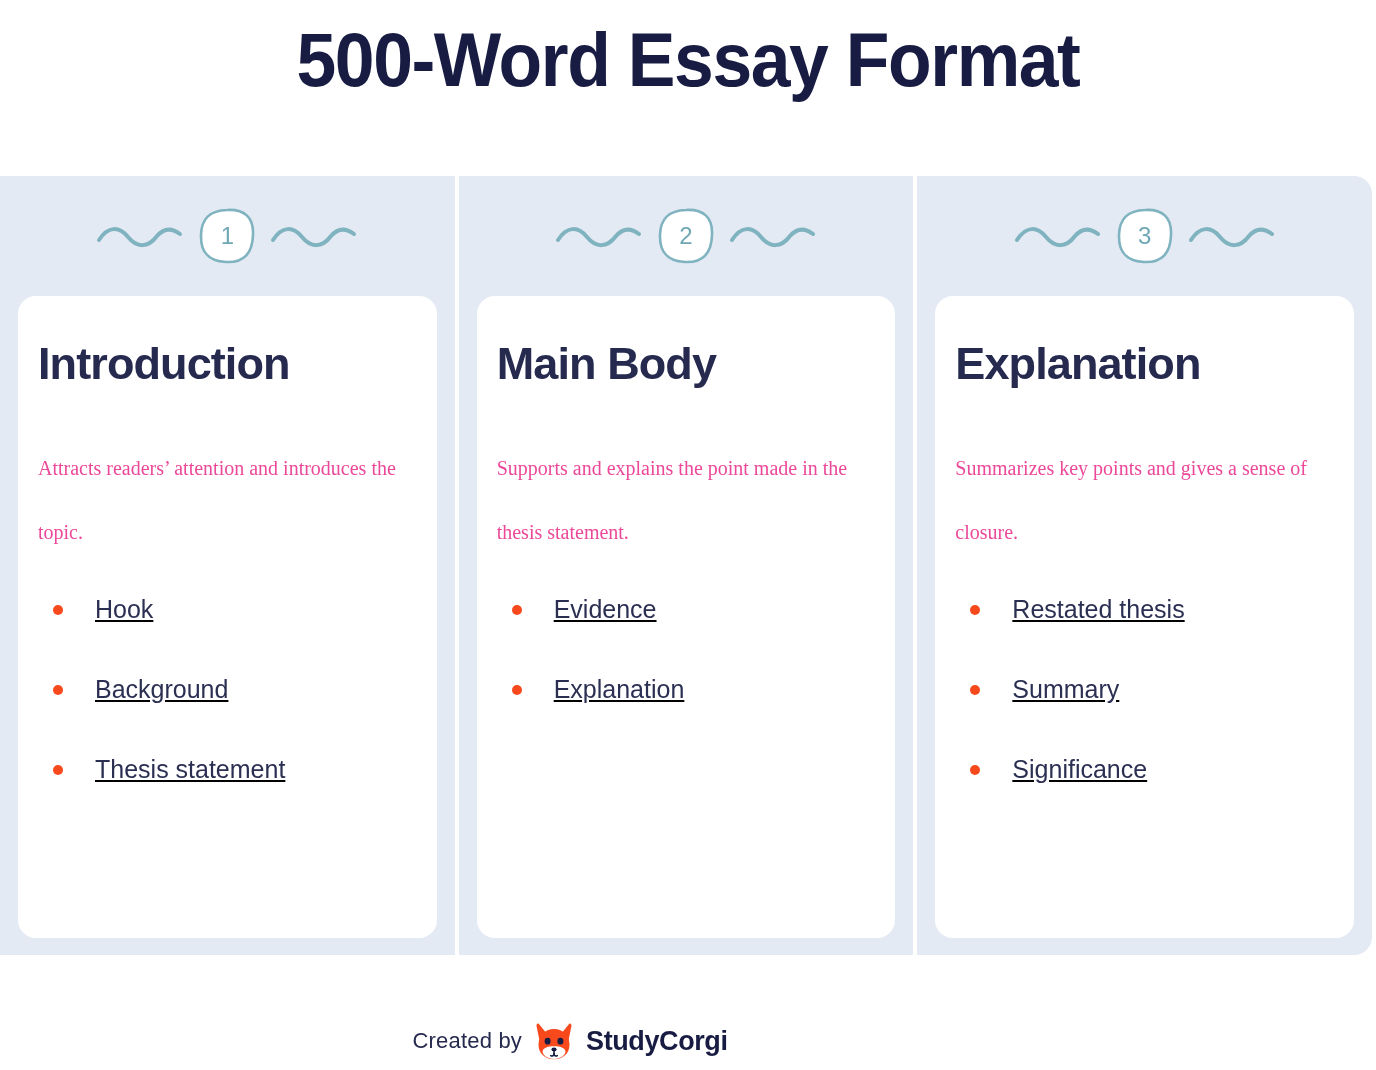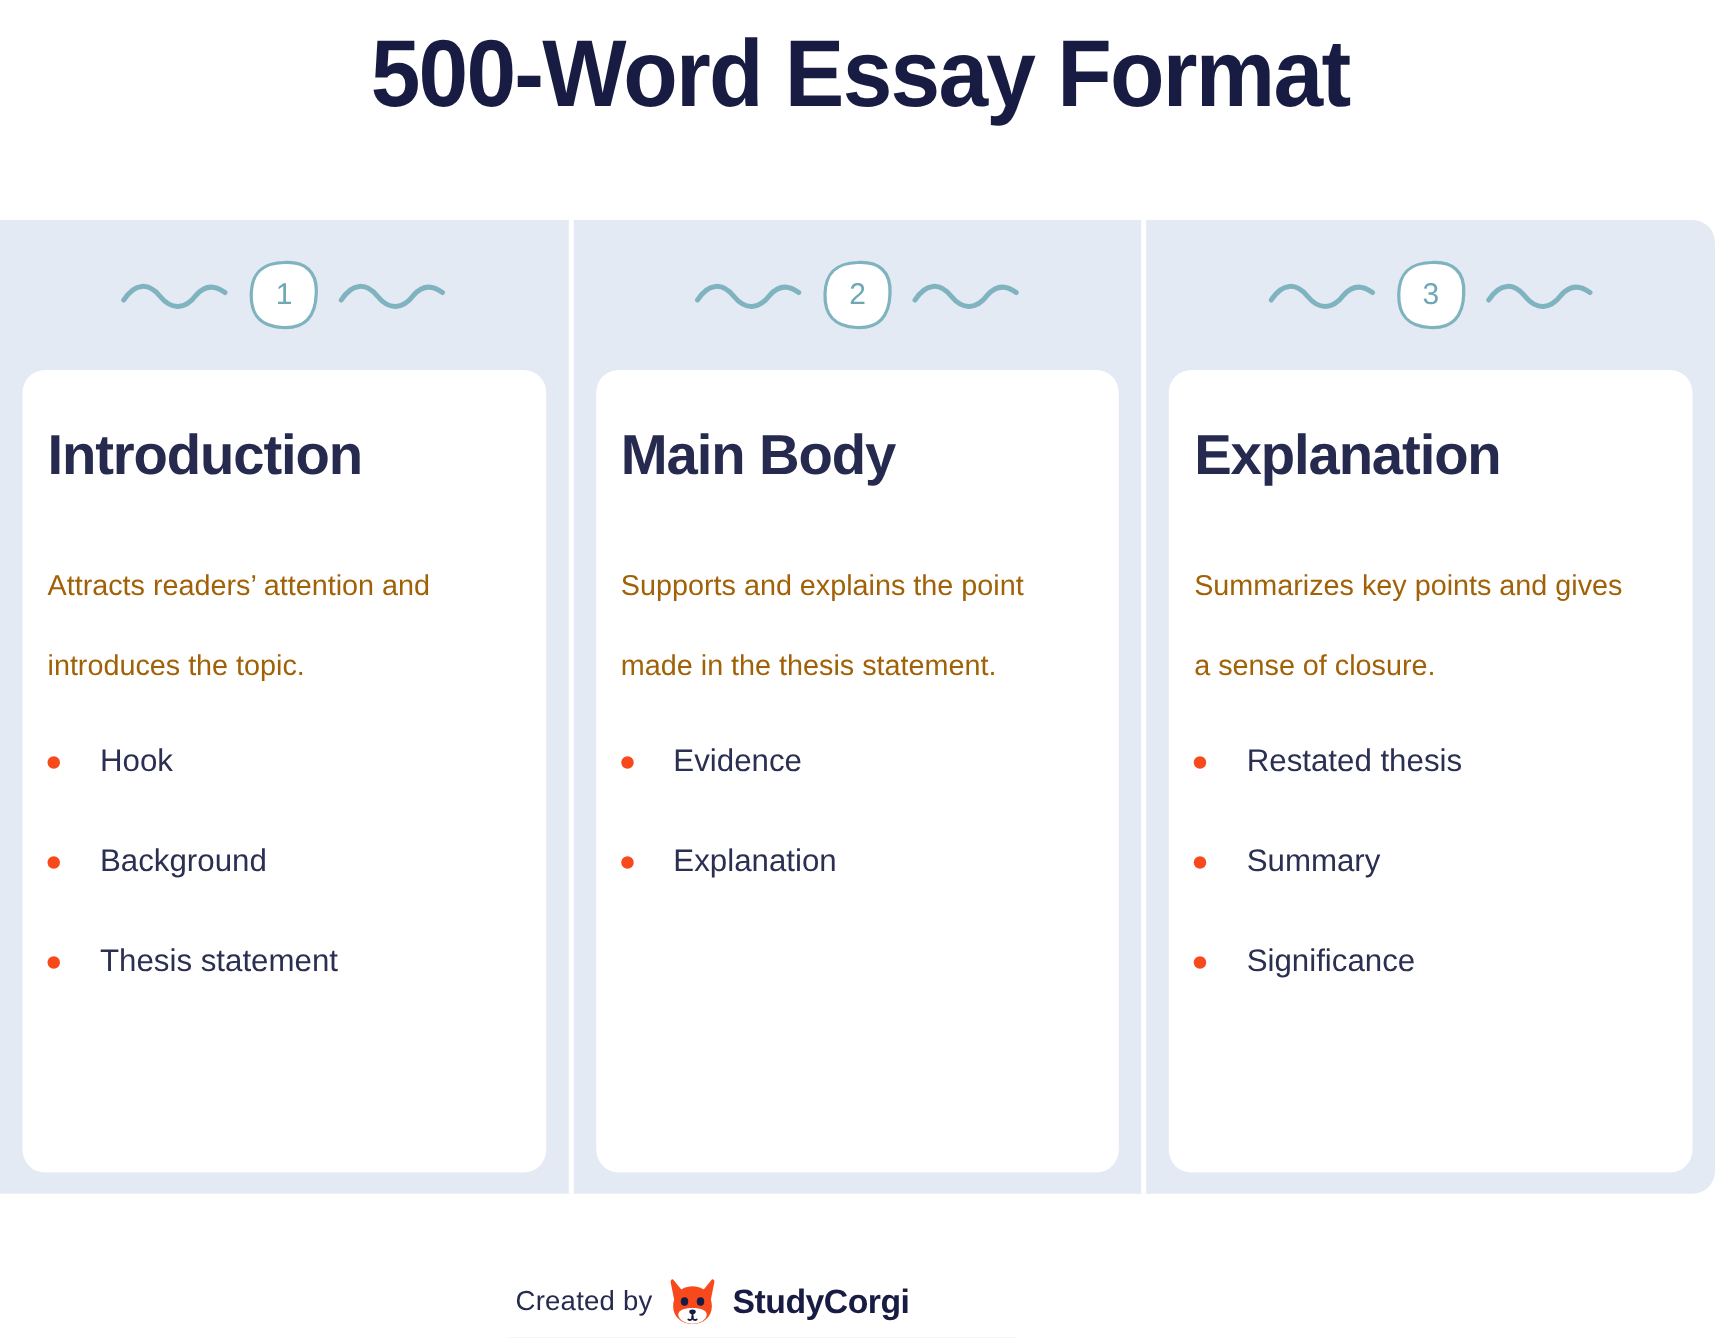--- a/index.html
+++ b/index.html
@@ -120,32 +120,34 @@
     font-size: 45px;
     line-height: 52px;
     font-weight: 700;
     color: #252A4E;
     letter-spacing: -0.9px;
     margin: 0 0 46px 0;
     white-space: nowrap;
   }
 
   .card-desc {
-    font-size: 23px;
+    font-size: 20px;
     line-height: 64px;
     font-weight: 400;
-    color: #a16207;
+    color: #ec4899;
     margin: 0 0 30px 0;
     max-width: 360px;
+    font-family: Liberation Serif, serif;
   }
 
   .bullets {
     list-style: none;
-    margin: 0;
+    margin: 15px;
     padding: 0;
+    text-decoration: underline;
   }
   .bullet {
     position: relative;
     padding-left: 42px;
     font-size: 25px;
     line-height: 30px;
     color: #2B2F52;
     margin-bottom: 50px;
     white-space: nowrap;
   }

